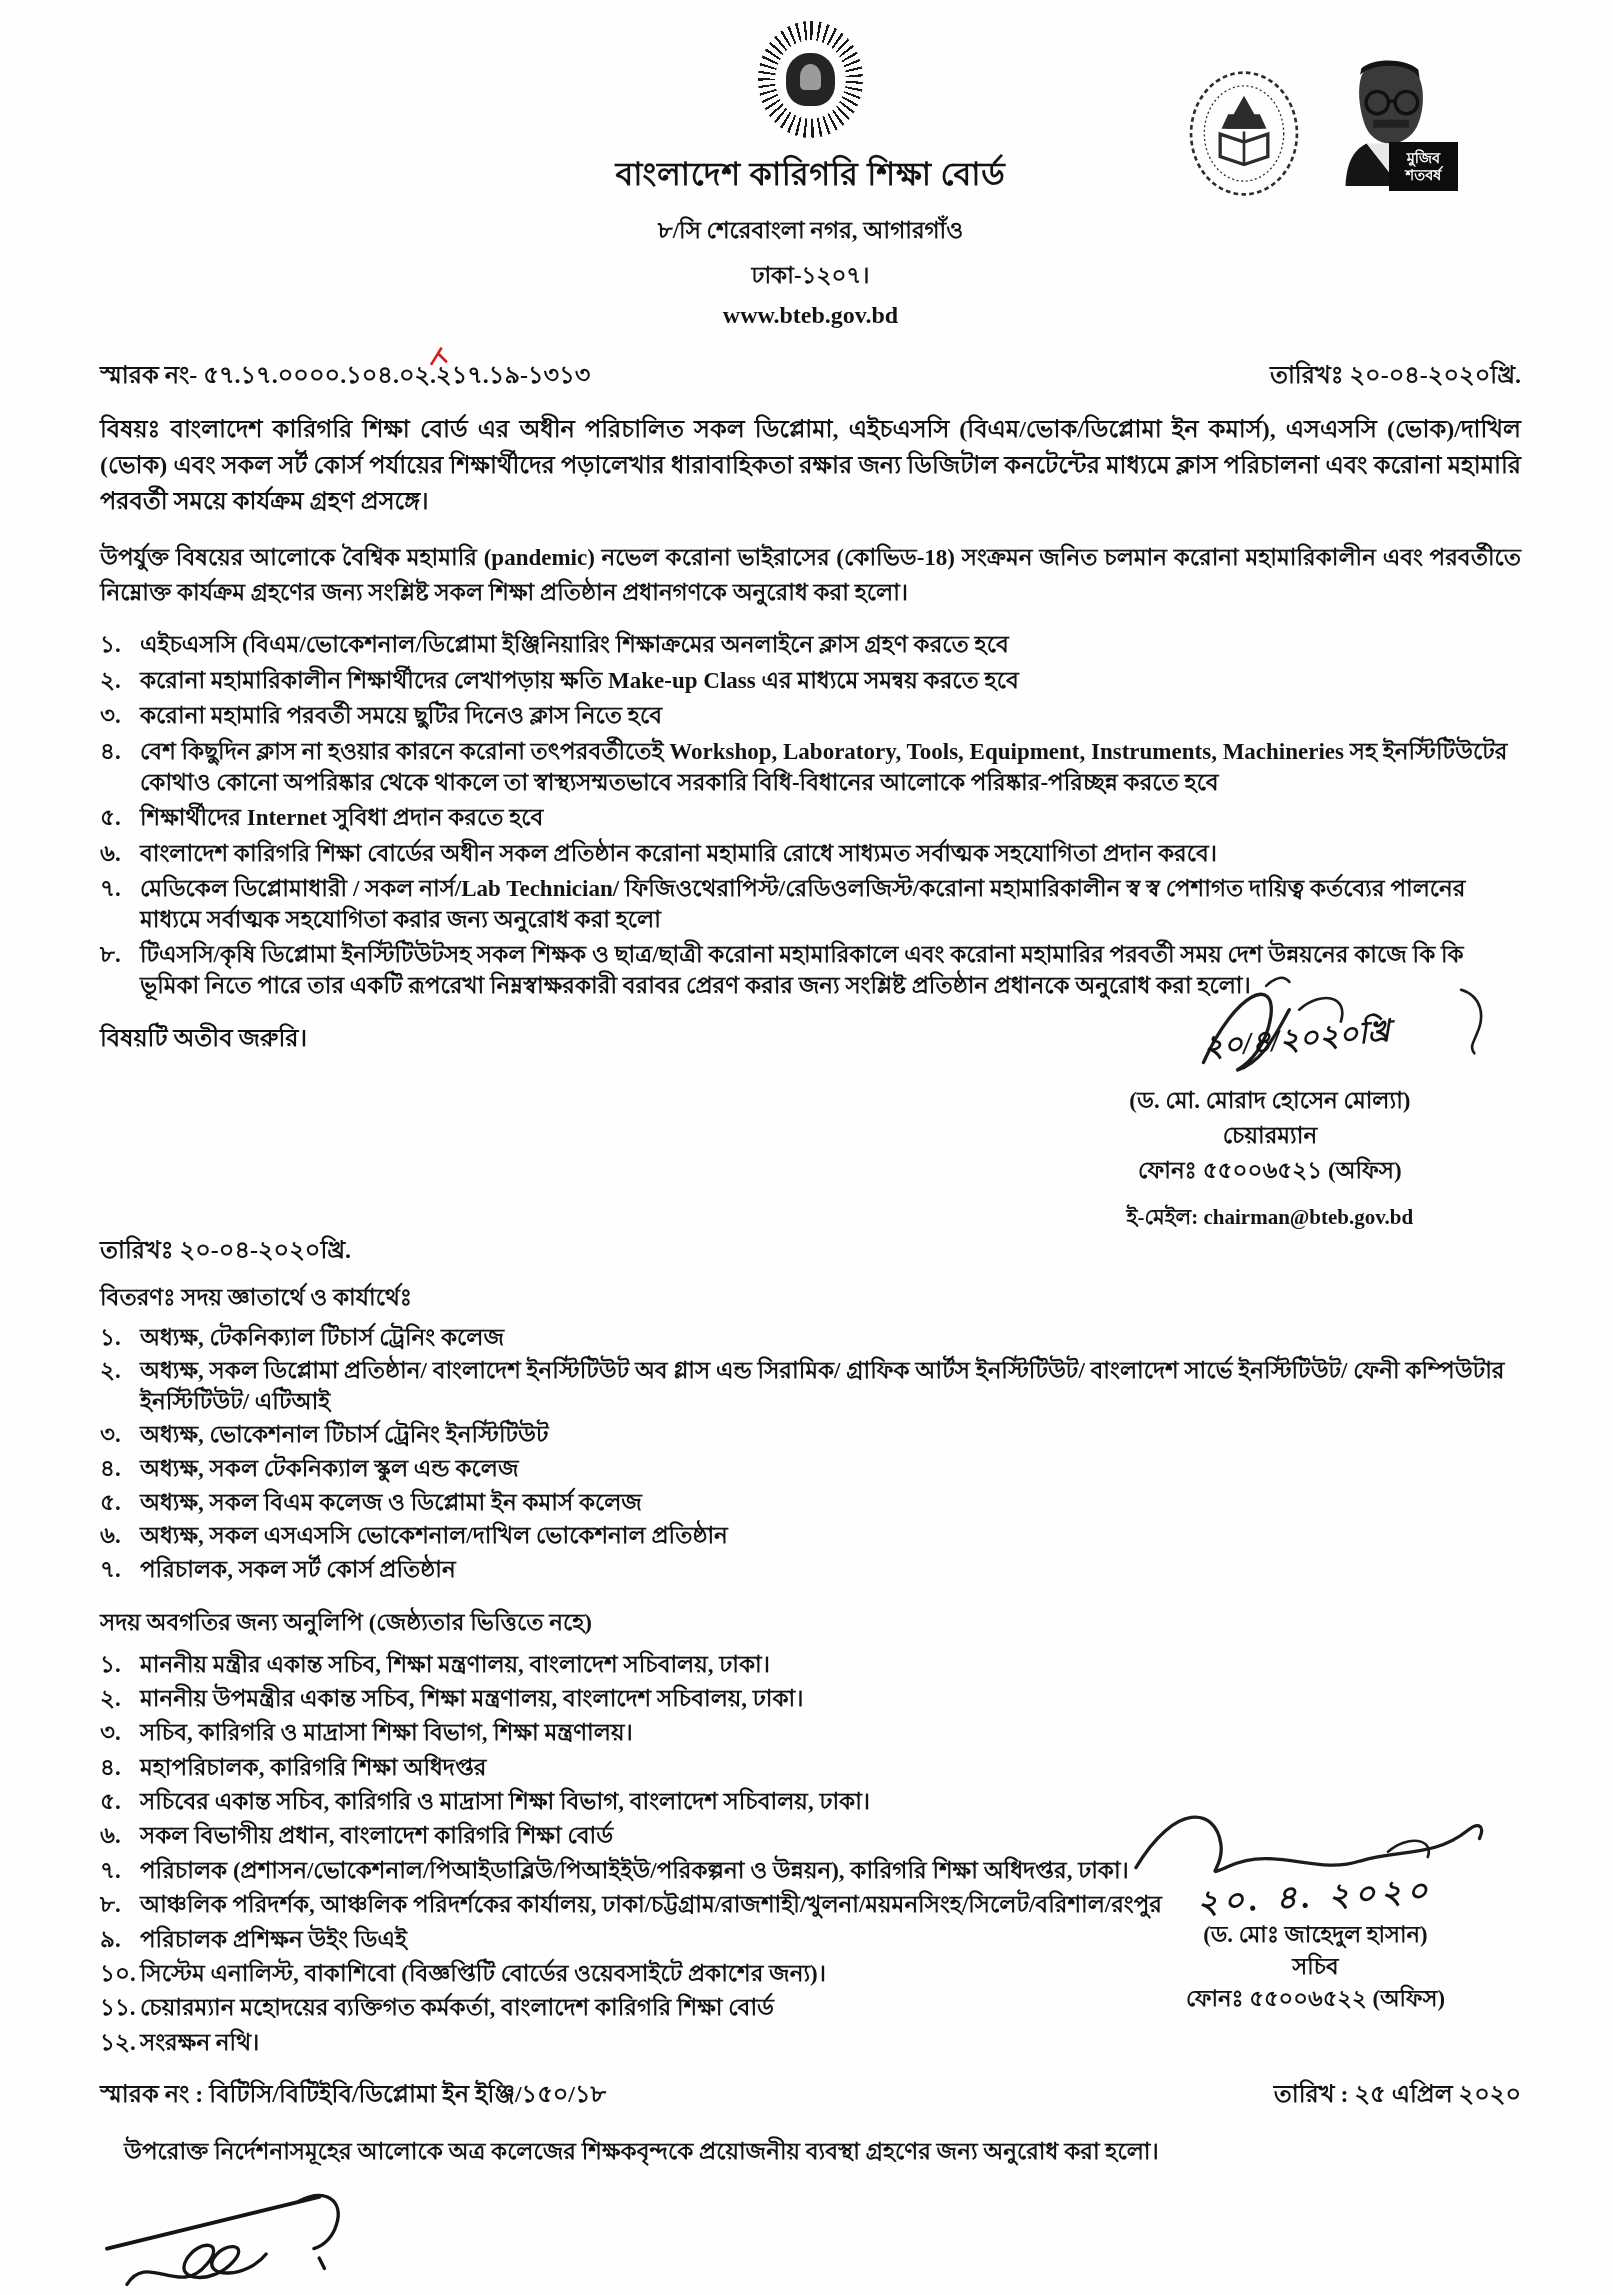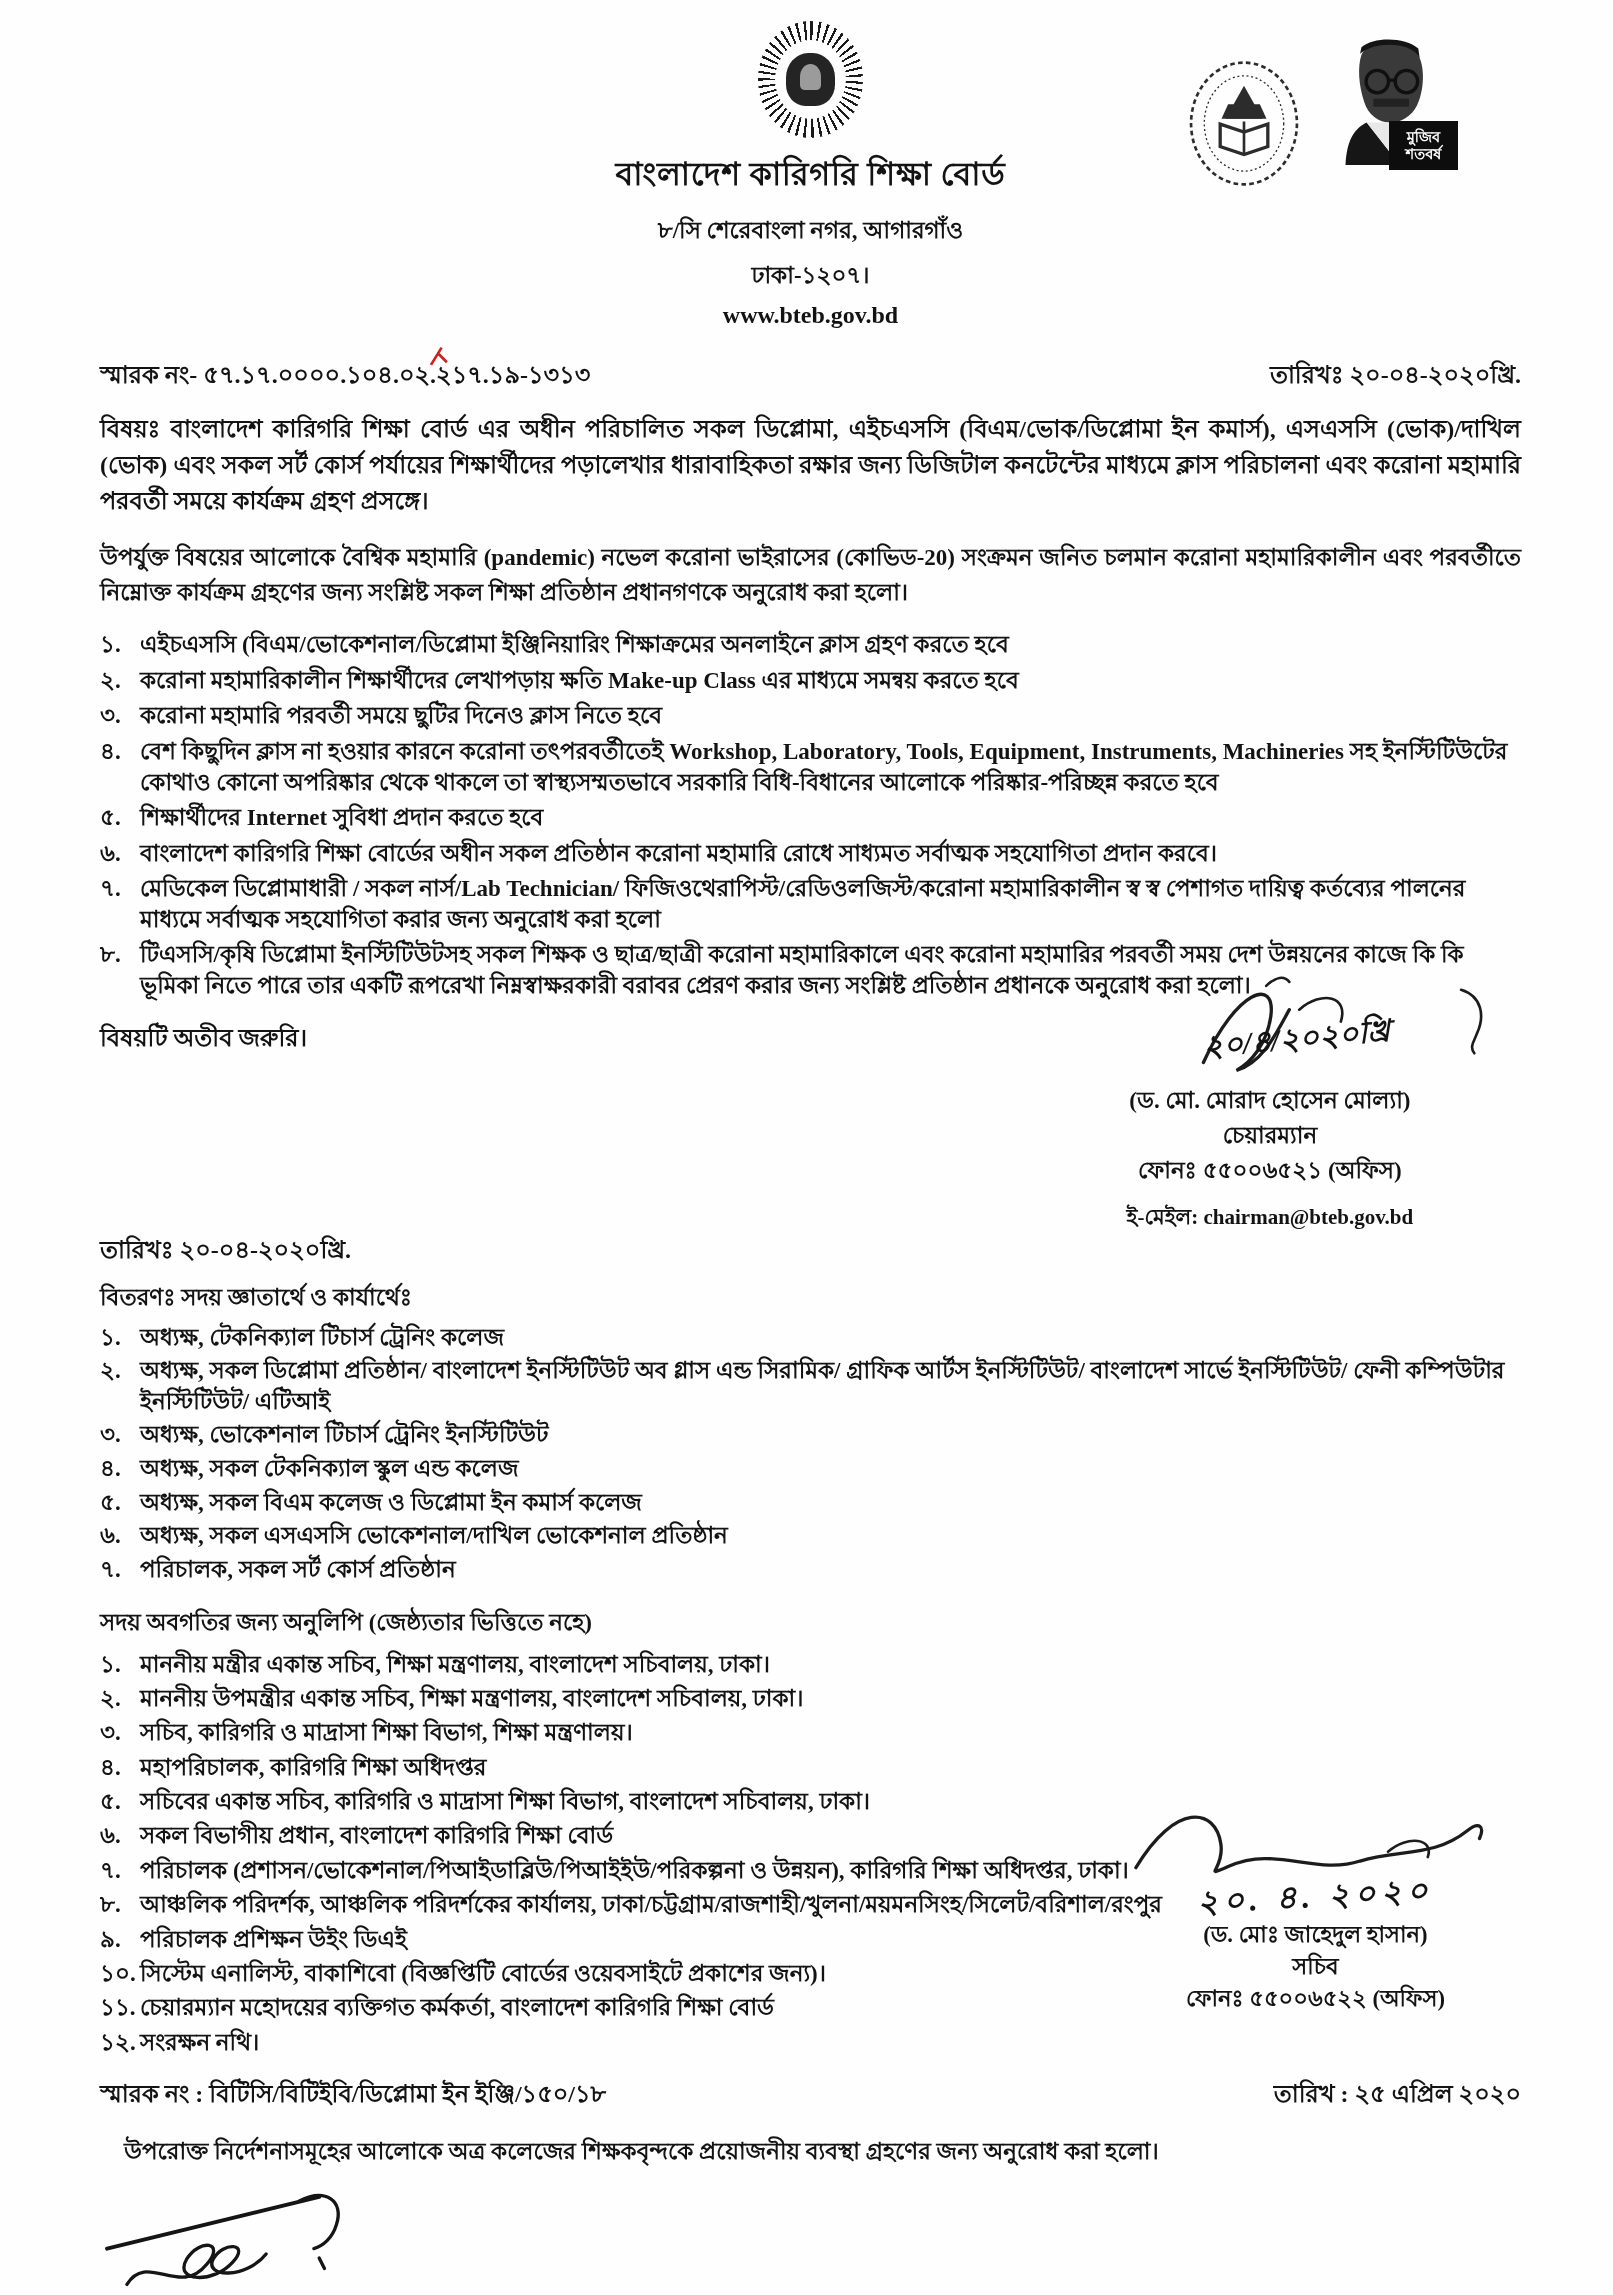--- a/index.html
+++ b/index.html
@@ -15,21 +15,21 @@
     background:repeating-conic-gradient(#1a1a1a 0deg 2.6deg,transparent 2.6deg 8.4deg);
     border-radius:50%;}
   .sunburst .inner-white{position:absolute;inset:16%;background:#fefefe;border-radius:50%;}
   .sunburst .emblem{position:absolute;inset:27%;background:#242424;border-radius:46% 46% 40% 40%;}
   .sunburst .emblem:after{content:"";position:absolute;left:28%;right:28%;top:22%;bottom:30%;
     background:#fefefe;border-radius:50% 50% 20% 20%;opacity:.55;}
   .org-name{font-size:32px;font-weight:700;margin-top:10.6px;letter-spacing:0.7px;}
   .addr{font-size:23px;font-weight:700;margin-top:9.3px;}
   .addr2{font-size:23px;font-weight:700;margin-top:6.6px;}
   .website{font-size:24px;font-weight:700;margin-top:6px;text-align:center;}
-  .logos-right{position:absolute;top:14px;right:63px;display:flex;gap:26px;align-items:flex-end;}
+  .logos-right{position:absolute;top:35px;right:63px;display:flex;gap:26px;align-items:center;}
   .edu-seal{width:114px;height:131px;}
   .mujib{width:131px;height:154px;position:relative;}
   .mujib-box{position:absolute;right:0;bottom:18.6px;width:69px;height:49px;background:#0d0d0d;
     display:flex;align-items:center;justify-content:center;}
   .mujib-box span{color:#fff;font-size:14.6px;font-weight:700;line-height:1.15;text-align:center;}
   
   .memo-row{display:flex;justify-content:space-between;align-items:baseline;
     font-size:24px;font-weight:700;}
   .memo-row .mleft{position:relative;}
   .red-tick{position:absolute;left:327px;top:-10.6px;width:26.5px;height:26.5px;}
@@ -121,21 +121,21 @@
         <span>স্মারক নং- ৫৭.১৭.০০০০.১০৪.০২.২১৭.১৯-১৩১৩</span>
         <svg class="red-tick" viewBox="0 0 40 40">
           <path d="M6 30 L22 4 M18 14 L30 26" stroke="#d02020" stroke-width="4" fill="none"></path>
         </svg>
       </div>
       <div>তারিখঃ ২০-০৪-২০২০খ্রি.</div>
     </div>
 
     <div class="subject">বিষয়ঃ বাংলাদেশ কারিগরি শিক্ষা বোর্ড এর অধীন পরিচালিত সকল ডিপ্লোমা, এইচএসসি (বিএম/ভোক/ডিপ্লোমা ইন কমার্স), এসএসসি (ভোক)/দাখিল (ভোক) এবং সকল সর্ট কোর্স পর্যায়ের শিক্ষার্থীদের পড়ালেখার ধারাবাহিকতা রক্ষার জন্য ডিজিটাল কনটেন্টের মাধ্যমে ক্লাস পরিচালনা এবং করোনা মহামারি পরবর্তী সময়ে কার্যক্রম গ্রহণ প্রসঙ্গে।</div>
 
-    <div class="intro">উপর্যুক্ত বিষয়ের আলোকে বৈশ্বিক মহামারি (pandemic) নভেল করোনা ভাইরাসের (কোভিড-20) সংক্রমন জনিত চলমান করোনা মহামারিকালীন এবং পরবর্তীতে নিম্নোক্ত কার্যক্রম গ্রহণের জন্য সংশ্লিষ্ট সকল শিক্ষা প্রতিষ্ঠান প্রধানগণকে অনুরোধ করা হলো।</div>
+    <div class="intro">উপর্যুক্ত বিষয়ের আলোকে বৈশ্বিক মহামারি (pandemic) নভেল করোনা ভাইরাসের (কোভিড-18) সংক্রমন জনিত চলমান করোনা মহামারিকালীন এবং পরবর্তীতে নিম্নোক্ত কার্যক্রম গ্রহণের জন্য সংশ্লিষ্ট সকল শিক্ষা প্রতিষ্ঠান প্রধানগণকে অনুরোধ করা হলো।</div>
 
     <div class="dir-list">
       <div class="li">
         <span class="num">১.</span>
         <span class="txt">এইচএসসি (বিএম/ভোকেশনাল/ডিপ্লোমা ইঞ্জিনিয়ারিং শিক্ষাক্রমের অনলাইনে ক্লাস গ্রহণ করতে হবে</span>
       </div>
       <div class="li">
         <span class="num">২.</span>
         <span class="txt">করোনা মহামারিকালীন শিক্ষার্থীদের লেখাপড়ায় ক্ষতি Make-up Class এর মাধ্যমে সমন্বয় করতে হবে</span>
       </div>

